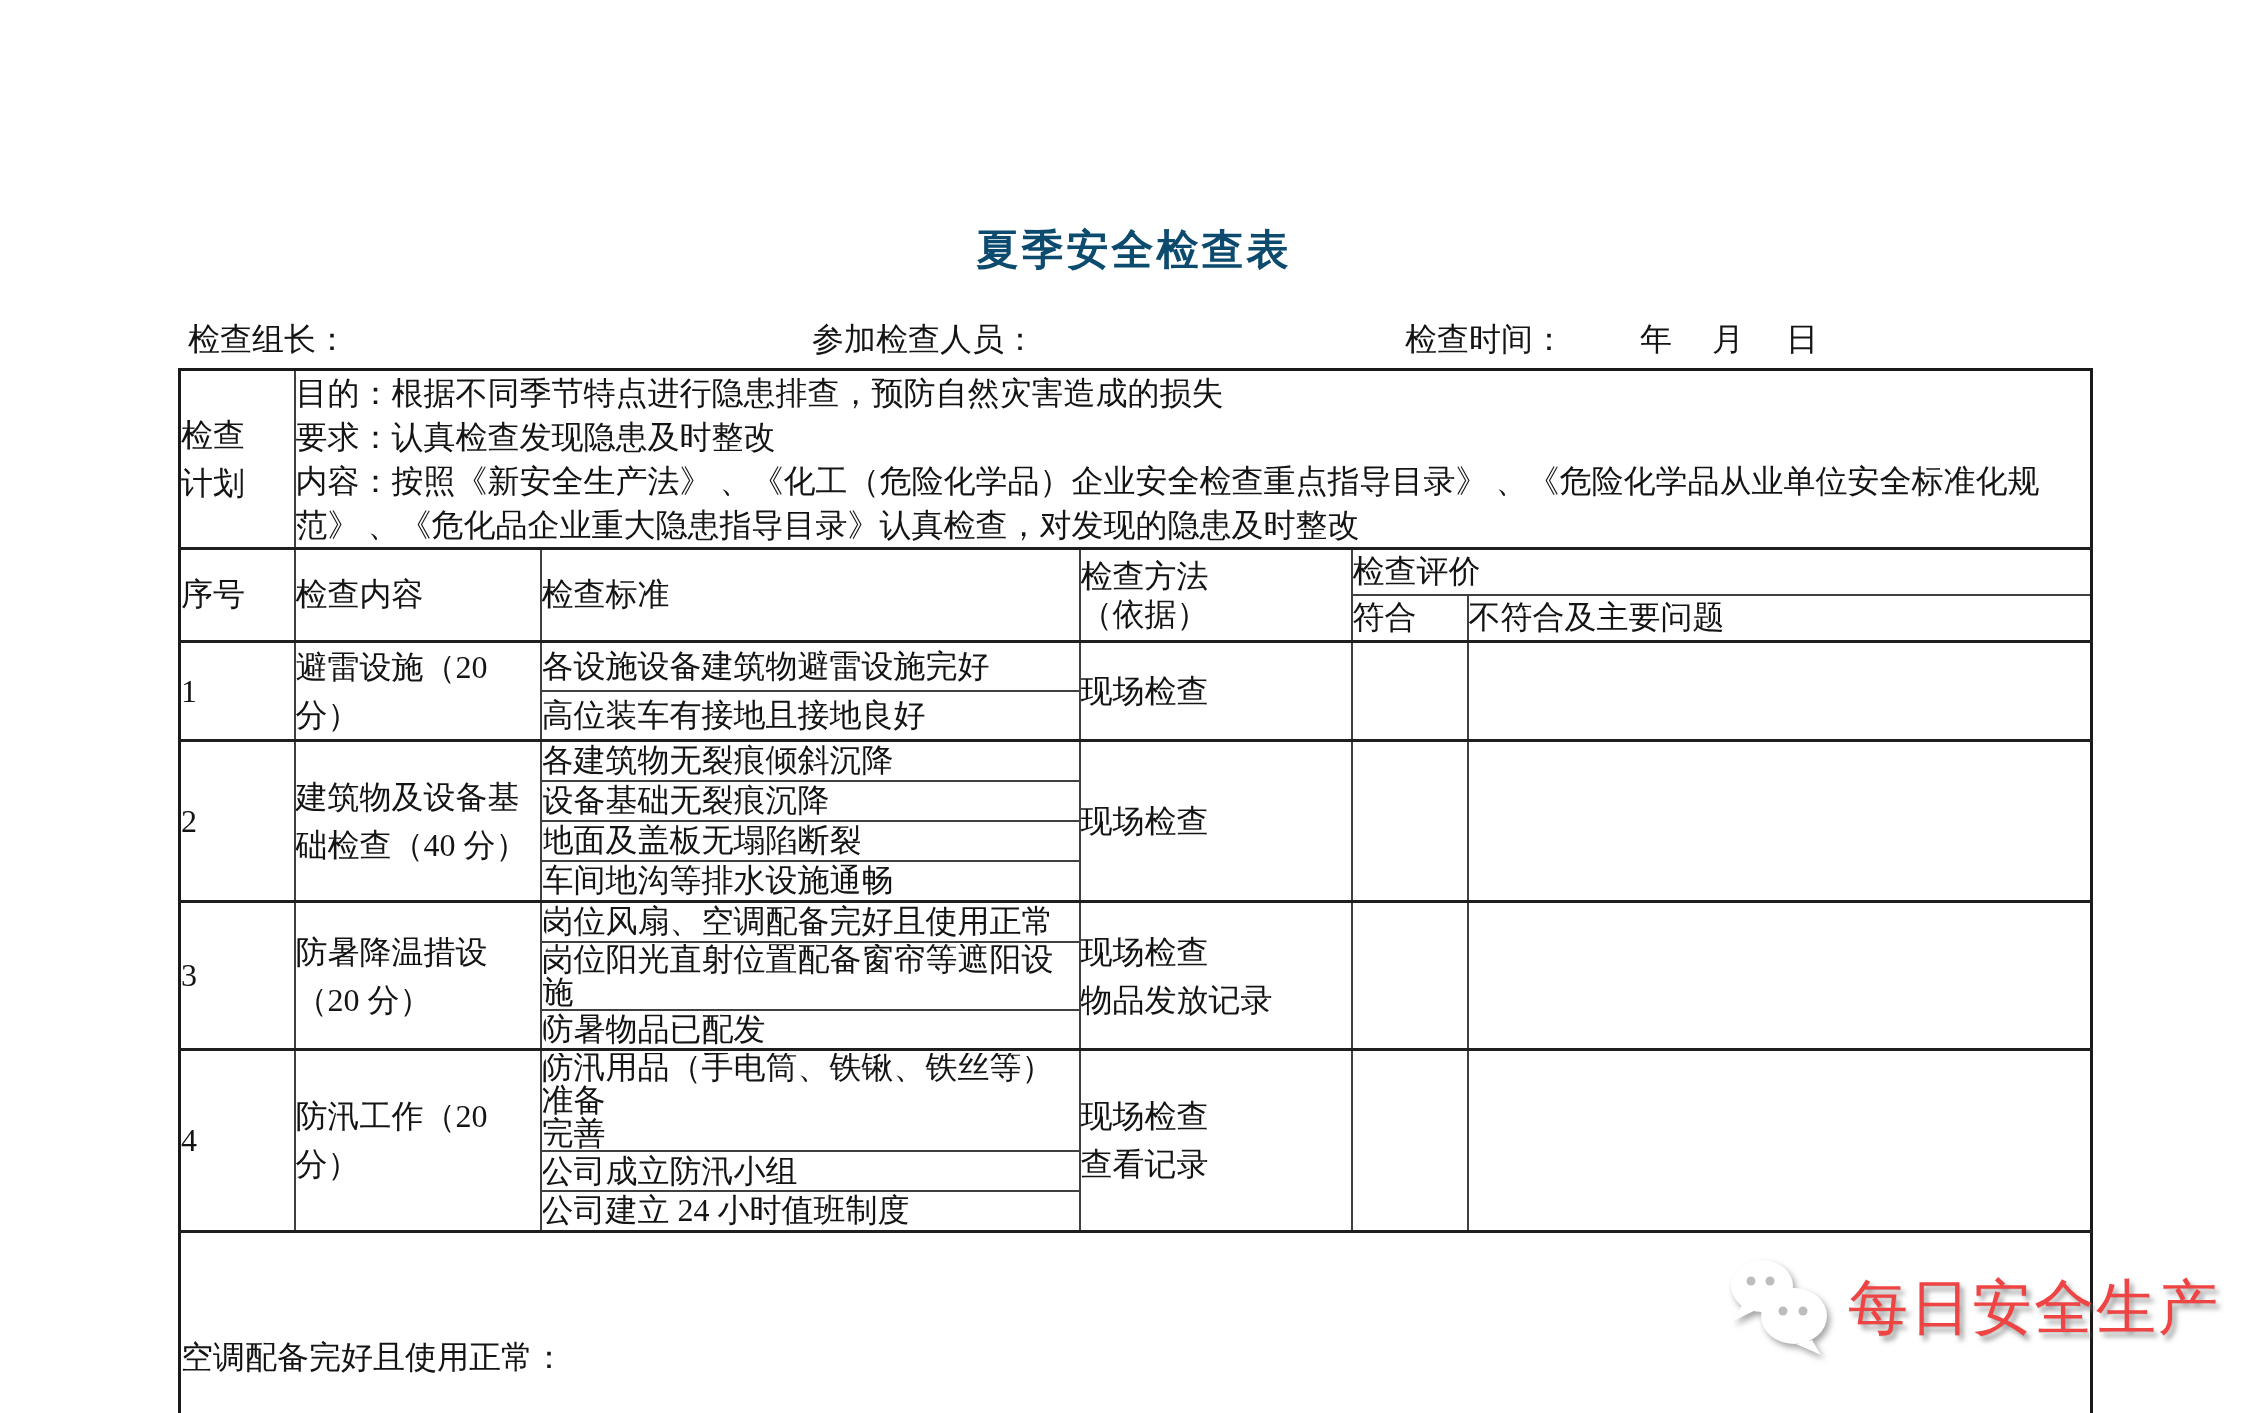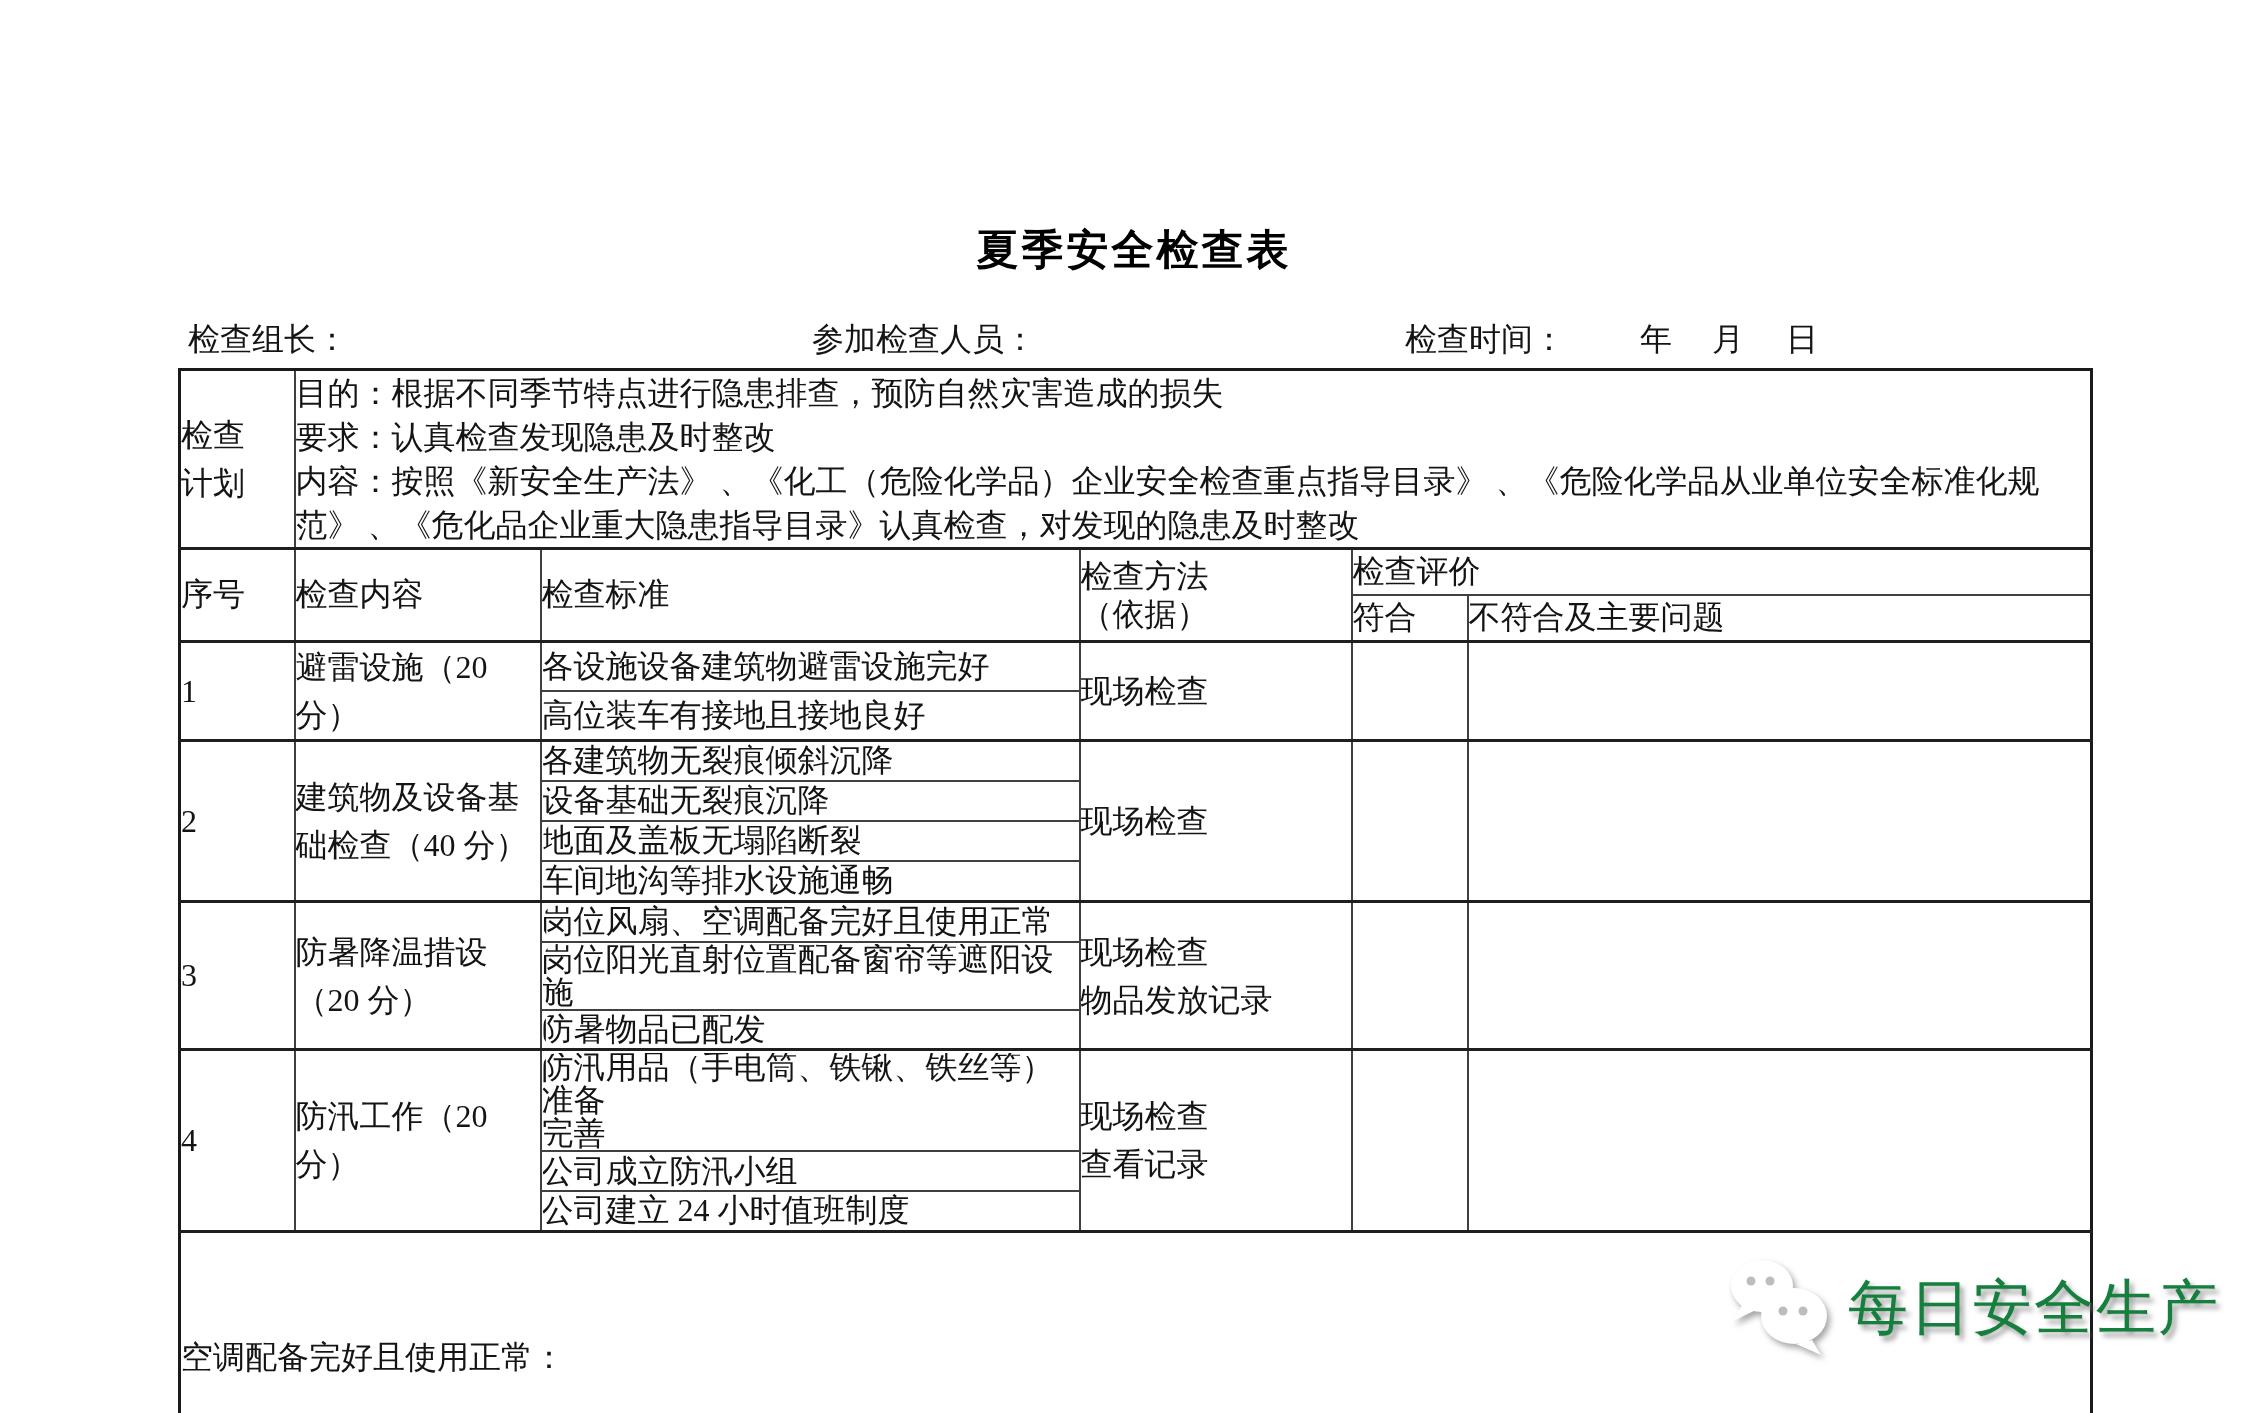--- a/index.html
+++ b/index.html
@@ -8,21 +8,21 @@
     width:2245px;height:1413px;
     background:#ffffff;
     font-family:"Liberation Serif","DejaVu Serif",serif;
     color:#141414;
     overflow:hidden;
   }
   .doc-title{
     position:absolute;top:222px;left:178px;width:1912px;
     margin:0;text-align:center;
     font-family:"Liberation Sans","DejaVu Sans",sans-serif;
-    font-size:42px;font-weight:bold;letter-spacing:3px;color:#000000;
+    font-size:42px;font-weight:bold;letter-spacing:3px;color:#0c4a6e;
   }
   .info-bar span{position:absolute;top:318px;font-size:32px;white-space:nowrap;}
   .lbl-leader{left:188px;}
   .lbl-participants{left:812px;}
   .lbl-time{left:1405px;text-align:center;}
   .lbl-year{left:1640px;}
   .lbl-month{left:1712px;}
   .lbl-day{left:1786px;}
 
   table.main{
@@ -60,21 +60,21 @@
   }
   .watermark{
     position:absolute;left:1726px;top:1256px;
     display:flex;align-items:center;
     z-index:5;
   }
   .wm-icon{margin-right:14px;filter:drop-shadow(3px 4px 3px rgba(90,90,90,0.55));}
   .wm-text{
     font-family:"Liberation Sans","DejaVu Sans",sans-serif;
     font-size:60px;letter-spacing:2px;
-    color:#15803d;
+    color:#ef4444;
     text-shadow:4px 5px 5px rgba(110,110,110,0.65), 1px 1px 0 rgba(160,160,160,0.25);
     white-space:nowrap;
   }
 </style>
 </head>
 <body>
 
 <div class="page">
 
   <h1 class="doc-title">夏季安全检查表</h1>

